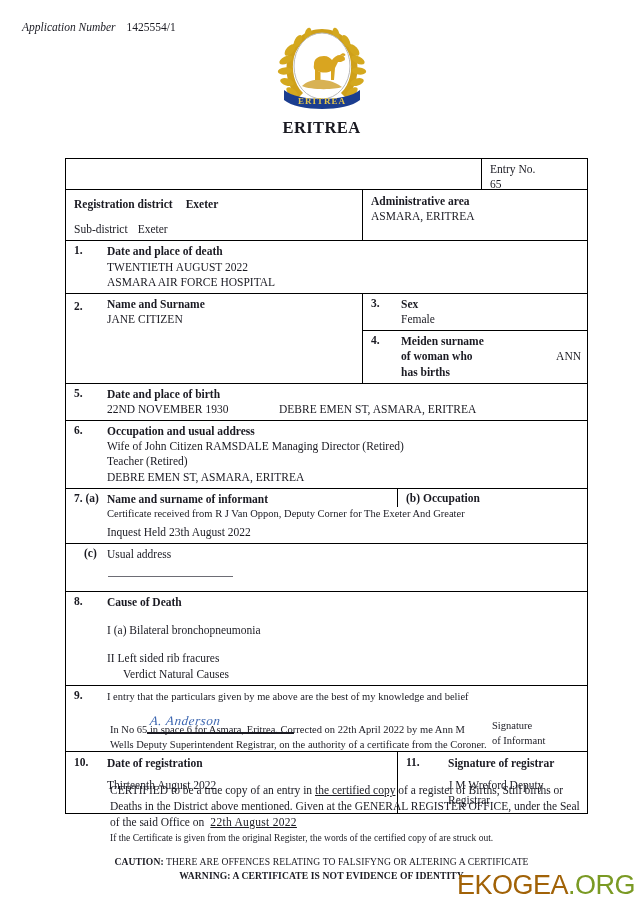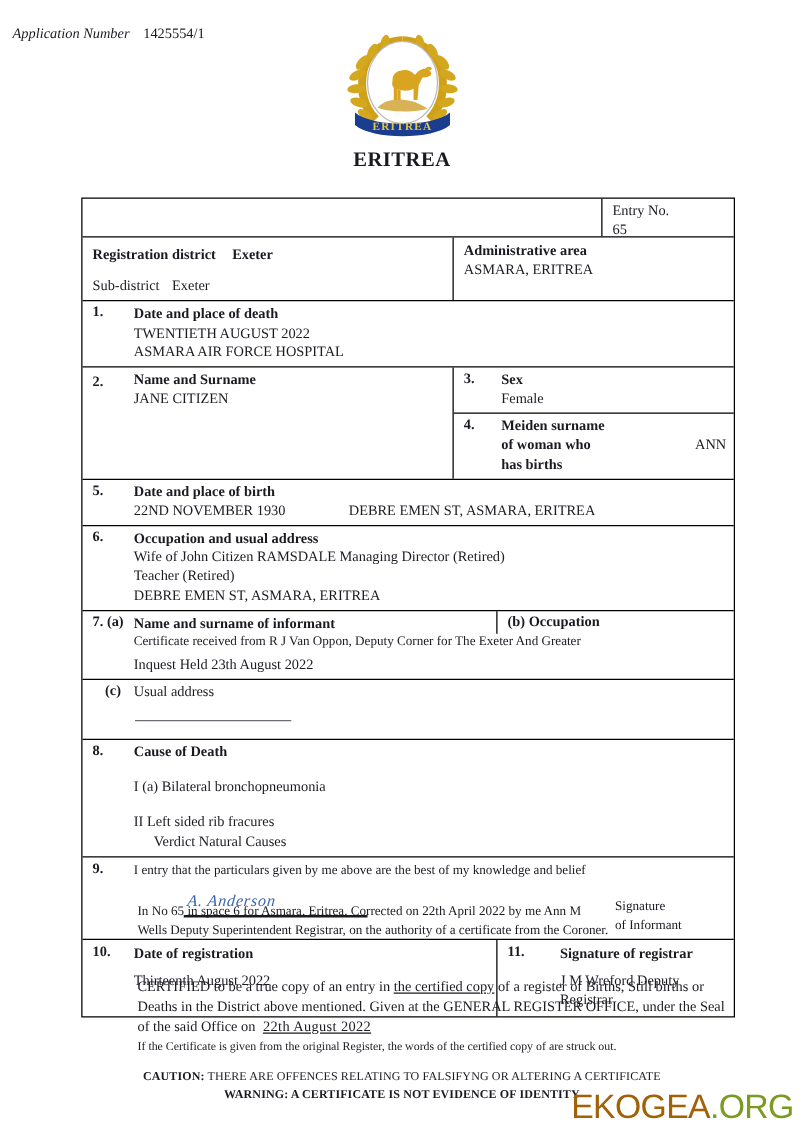--- a/index.html
+++ b/index.html
@@ -10,21 +10,21 @@
     background: #ffffff;
     font-family: "Liberation Serif", "DejaVu Serif", serif;
     color: #1a1a22;
     position: relative;
     overflow: hidden;
   }
 
   
   .app-number {
     position: absolute;
-    left: 10px;
+    left: 22px;
     top: 21px;
     font-size: 11.5px;
     white-space: nowrap;
   }
   .app-number .lbl { font-style: italic; }
   .app-number .val { margin-left: 11px; font-style: normal; }
 
   
   .emblem {
     position: absolute;

